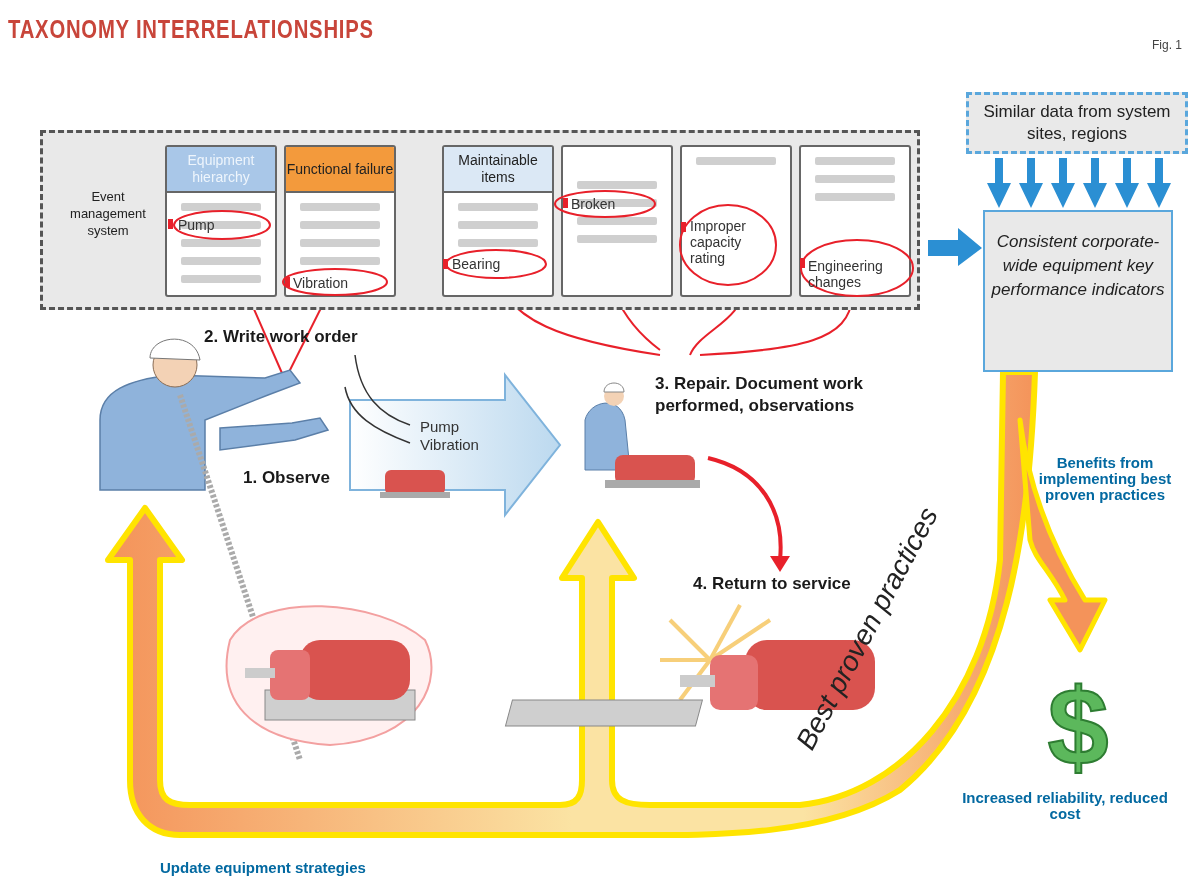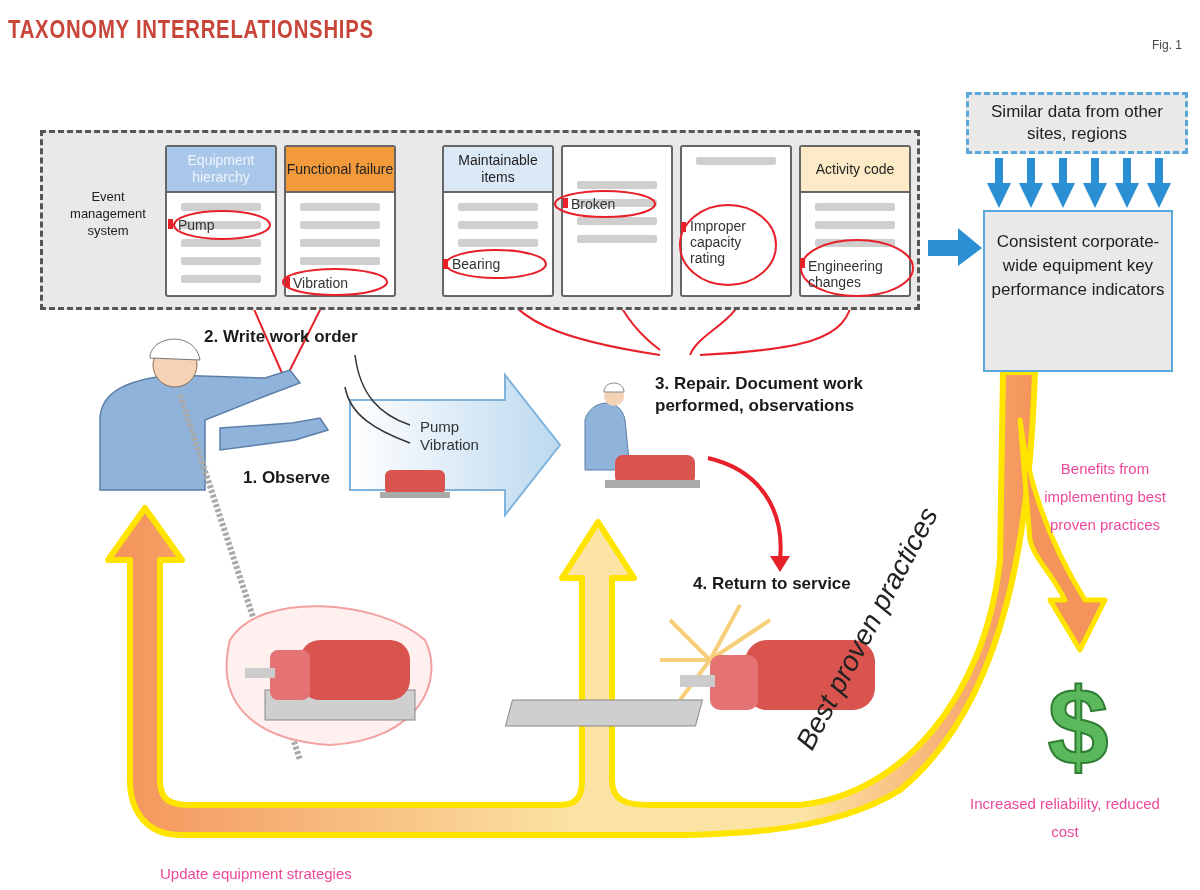--- a/index.html
+++ b/index.html
@@ -7,23 +7,23 @@
   svg{position:absolute;left:0;top:0;}
   .title{position:absolute;left:8px;top:14px;font-family:"Liberation Sans",sans-serif;font-weight:bold;color:#c8453a;font-size:26px;letter-spacing:1px;transform:scaleX(0.78);transform-origin:left top;text-transform:uppercase;}
   .fig{position:absolute;left:1152px;top:38px;font-size:12px;color:#444;}
   .ems{position:absolute;left:40px;top:130px;width:880px;height:180px;border:3px dashed #555;background:#e9e9e9;box-sizing:border-box;}
   .ems-label{position:absolute;left:58px;top:188px;width:100px;text-align:center;font-weight:normal;font-size:13px;line-height:17px;}
   .col{position:absolute;top:145px;width:112px;height:152px;border:2px solid #666;border-radius:3px;background:#fff;box-sizing:border-box;overflow:hidden;}
   .col .hdr{height:44px;border-bottom:2px solid #666;display:flex;align-items:center;justify-content:center;text-align:center;font-size:14px;line-height:17px;}
   .col .line{height:8px;background:#cfcfcf;margin:10px 14px 0 14px;border-radius:2px;}
   .val{position:absolute;font-size:14px;line-height:16px;color:#333;}
   .kpi-src{position:absolute;left:966px;top:92px;width:222px;height:62px;border:3px dashed #5aa7dc;background:#e9e9e9;box-sizing:border-box;text-align:center;font-size:17px;line-height:22px;padding-top:6px;}
-  .kpi{position:absolute;left:983px;top:210px;width:190px;height:162px;border:2px solid #5aa7dc;background:#e9e9e9;box-sizing:border-box;text-align:center;font-size:17px;line-height:24px;padding-top:18px;}
+  .kpi{position:absolute;left:983px;top:210px;width:190px;height:162px;border:2px solid #5aa7dc;background:#e9e9e9;box-sizing:border-box;text-align:center;font-size:17px;line-height:24px;padding-top:18px;font-style:italic;}
   .step{position:absolute;font-weight:bold;font-size:17px;line-height:22px;color:#1a1a1a;}
-  .note{position:absolute;font-size:15px;line-height:28px;color:#ec4899;text-align:center;}
+  .note{position:absolute;font-size:15px;line-height:16px;color:#0369a1;text-align:center;font-weight:bold;}
   .pv{position:absolute;font-size:15px;line-height:17px;color:#333;}
   .bpp{position:absolute;left:790px;top:740px;font-size:28px;color:#222;transform:rotate(-62deg);transform-origin:left top;white-space:nowrap;font-style:italic;}
 </style>
 </head>
 <body>
 
 <svg width="1200" height="890">
   <defs>
     <linearGradient id="bigflow" x1="0" y1="0" x2="1" y2="0">
       <stop offset="0" stop-color="#f4935a"></stop>
@@ -148,21 +148,20 @@
 <div class="col" style="left:561px">
   <div class="line" style="margin-top:34px"></div>
     <div class="line"></div>
     <div class="line"></div>
     <div class="line"></div>
 </div>
 <div class="col" style="left:680px">
   <div class="line"></div>
 </div>
 <div class="col" style="left:799px">
-  <div class="hdr" style="background:#fdebc8">Activity code</div>
   <div class="line"></div>
     <div class="line"></div>
     <div class="line"></div>
 </div>
 
 <svg width="1200" height="890" style="pointer-events:none">
   <g fill="none" stroke="#e8202a" stroke-width="2">
     <ellipse cx="222" cy="225" rx="48" ry="14"></ellipse>
     <ellipse cx="335" cy="282" rx="52" ry="13"></ellipse>
     <ellipse cx="496" cy="264" rx="50" ry="14"></ellipse>
@@ -179,21 +178,21 @@
     <rect x="800" y="258" width="5" height="10"></rect>
   </g>
 </svg>
 <div class="val" style="left:178px;top:217px">Pump</div>
 <div class="val" style="left:293px;top:275px">Vibration</div>
 <div class="val" style="left:452px;top:256px">Bearing</div>
 <div class="val" style="left:571px;top:196px">Broken</div>
 <div class="val" style="left:690px;top:218px;width:80px">Improper capacity rating</div>
 <div class="val" style="left:808px;top:258px;width:105px">Engineering changes</div>
 
-<div class="kpi-src">Similar data from other sites, regions</div>
+<div class="kpi-src">Similar data from system sites, regions</div>
 <div class="kpi">Consistent corporate-wide equipment key performance indicators</div>
 
 <div class="step" style="left:204px;top:326px">2. Write work order</div>
 <div class="step" style="left:243px;top:467px">1. Observe</div>
 <div class="step" style="left:655px;top:373px;width:280px">3. Repair. Document work performed, observations</div>
 <div class="step" style="left:693px;top:573px">4. Return to service</div>
 
 <div class="pv" style="left:420px;top:418px">Pump</div>
 <div class="pv" style="left:420px;top:436px">Vibration</div>
 

